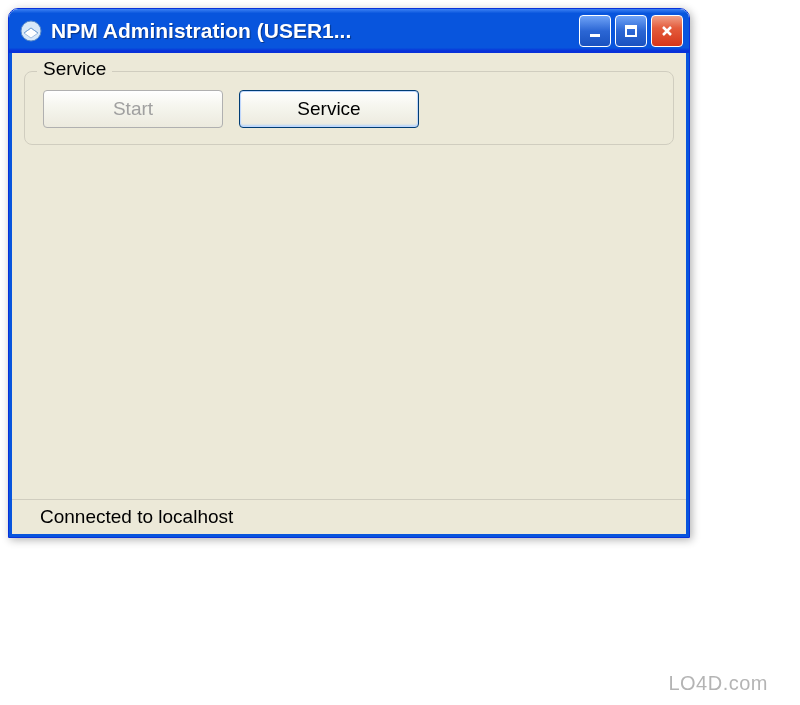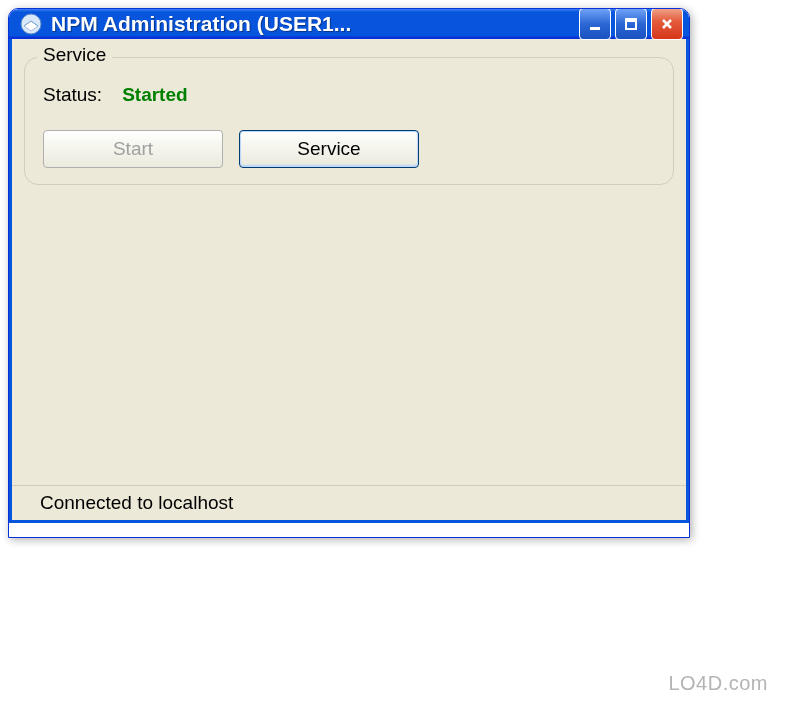--- a/index.html
+++ b/index.html
@@ -19,21 +19,21 @@
       left: 8px;
       top: 8px;
       width: 682px;
       height: 530px;
       border: 1px solid #0831d9;
       border-radius: 10px 10px 0 0;
       overflow: hidden;
       box-shadow: 2px 2px 8px rgba(0,0,0,0.3);
     }
     .titlebar {
-      height: 30px;
+      height: 44px;
       background: linear-gradient(to bottom, #3c81f3 0%, #0855dd 10%, #0855dd 40%, #0855dd 88%, #0831d9 95%, #0831d9 100%);
       display: flex;
       align-items: center;
       padding: 0 6px 0 10px;
       color: white;
       border-radius: 8px 8px 0 0;
     }
     .titlebar-icon {
       width: 24px;
       height: 24px;
@@ -95,21 +95,21 @@
     .menu-item .underline {
       text-decoration: underline;
     }
     .content {
       flex: 1;
       padding: 8px 12px;
       position: relative;
     }
     .groupbox {
       border: 1px solid #d0cdbf;
-      border-radius: 14px;
+      border-radius: 8px;
       padding: 18px 14px 16px 14px;
       position: relative;
       margin-top: 10px;
     }
     .groupbox-title {
       position: absolute;
       top: -14px;
       left: 12px;
       background: #ece9d8;
       padding: 0 6px;
@@ -201,24 +201,20 @@
           </svg>
       </div>
     </div>
   </div>
 
   <div class="window-body">
 
     <div class="content">
       <fieldset class="groupbox">
         <div class="groupbox-title">Service</div>
-        <div class="status-row">
-          <span>Status:</span>
-          <span class="status-value">Started</span>
-        </div>
         <div class="button-row">
           <button class="xp-button" disabled="">Start</button>
           <button class="xp-button">Service</button>
         </div>
       </fieldset>
     </div>
 
     <div class="statusbar">
       <span>Connected to localhost</span>
     </div>

